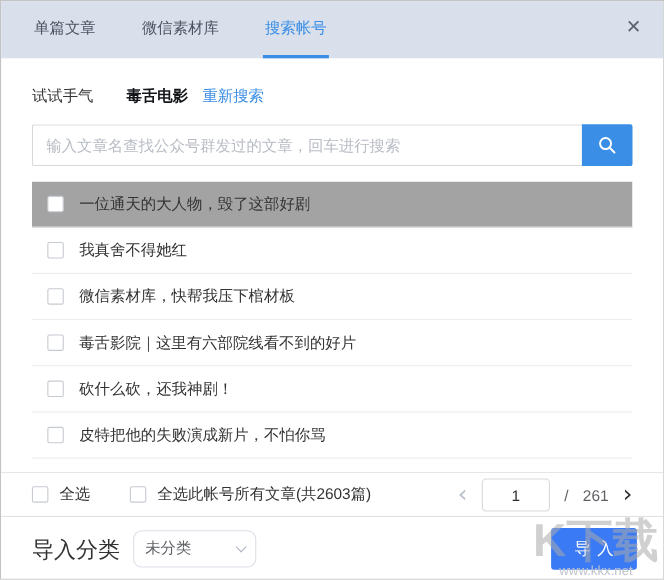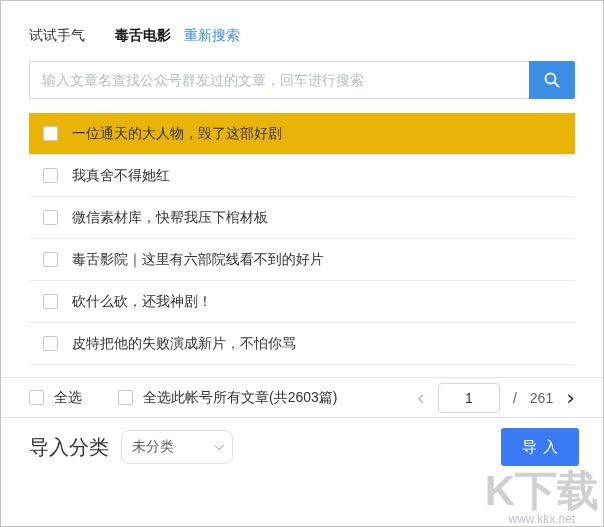--- a/index.html
+++ b/index.html
@@ -30,21 +30,21 @@
                      border-radius:2px 0 0 2px; padding:8px 12px; font-size:14px;
                      color:#333; outline:none; }
   .searchbar input::placeholder { color:#b8bcc4; }
   .search-btn { width:46px; border:none; background:#3a8ee6; border-radius:0 2px 2px 0;
                 display:flex; align-items:center; justify-content:center; cursor:pointer; }
 
   
   .list { margin:14px 28px 0; height:264px; overflow:hidden; }
   .row { height:42px; display:flex; align-items:center; padding:0 14px;
          border-bottom:1px solid #ececec; font-size:14px; color:#333; cursor:pointer; }
-  .row.hovered { background:#eab308; }
+  .row.hovered { background:#a3a3a3; }
   .cb { width:15px; height:15px; border:1px solid #c6cad1; border-radius:2px;
         background:#fff; margin-right:14px; flex:none; cursor:pointer; }
 
   
   .selectbar { height:40px; border-top:1px solid #e6e6e6; display:flex;
                align-items:center; padding:8px 28px; background:#fff; }
   .sel-group { display:flex; align-items:center; margin-right:36px; font-size:14px; color:#333; }
   .sel-group .cb { margin-right:10px; }
   .pager { margin-left:auto; display:flex; align-items:center; gap:13px;
            font-size:14px; color:#606266; }
@@ -72,20 +72,26 @@
                pointer-events:none; z-index:5; }
   .wm-title { font-size:42px; font-weight:bold; line-height:1.0;
               color:rgba(170,170,170,.55); }
   .wm-url { font-size:12px; color:#bfc3ca; line-height:1.2; }
 </style>
 </head>
 <body>
 
 <div class="dialog">
 
+  <div class="tabbar">
+    <div class="tab">单篇文章</div>
+    <div class="tab">微信素材库</div>
+    <div class="tab active">搜索帐号</div>
+    <div class="close">✕</div>
+  </div>
 
   <div class="subheader">
     <span class="lucky">试试手气</span>
     <span class="account">毒舌电影</span>
     <a class="research">重新搜索</a>
   </div>
 
   <div class="searchbar">
     <input type="text" placeholder="输入文章名查找公众号群发过的文章，回车进行搜索" style="">
     <button class="search-btn">

